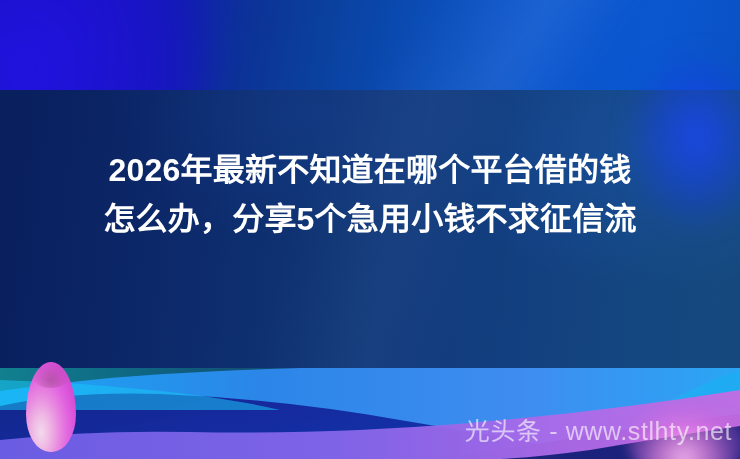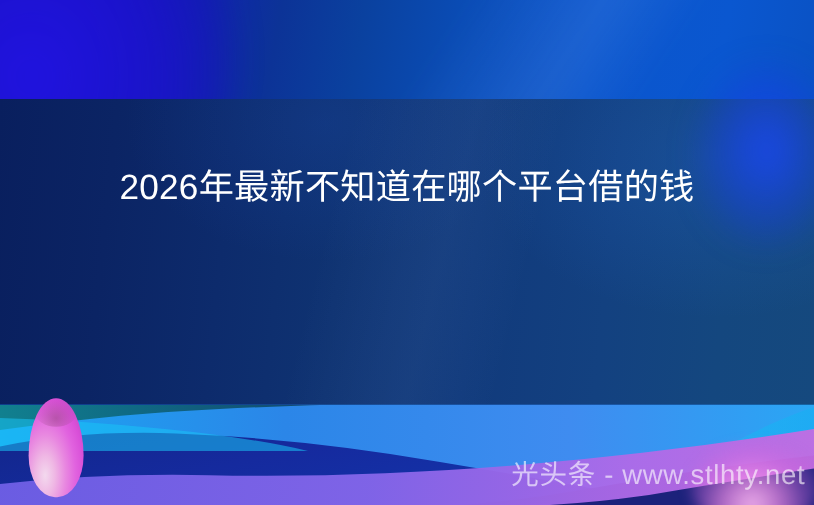--- a/index.html
+++ b/index.html
@@ -195,21 +195,21 @@
     top: 146px;
     width: 740px;
     text-align: center;
     padding: 0 26px;
     box-sizing: border-box;
   }
   .title-line {
     color: #ffffff;
     font-size: 32px;
     line-height: 49px;
-    font-weight: 400;
+    font-weight: 700;
     letter-spacing: 0.2px;
     white-space: nowrap;
   }
 
   
   .watermark {
     position: absolute;
     right: 8px;
     bottom: 12px;
     color: rgba(255,255,255,0.62);
@@ -285,17 +285,18 @@
 
       <path d="M0,12 Q70,14 150,22 Q230,30 280,42 L0,42 Z" fill="#19c2f6" opacity="0.55"></path>
     </svg>
   </div>
 
   <div class="egg-left"></div>
   <div class="glow-br"></div>
 
   <div class="title-wrap">
     <div class="title-line">2026年最新不知道在哪个平台借的钱</div>
+    <div class="title-line">怎么办，分享5个急用小钱不求征信流</div>
   </div>
 
   <div class="watermark">光头条 - www.stlhty.net</div>
 
 </div>
 
 </body></html>

